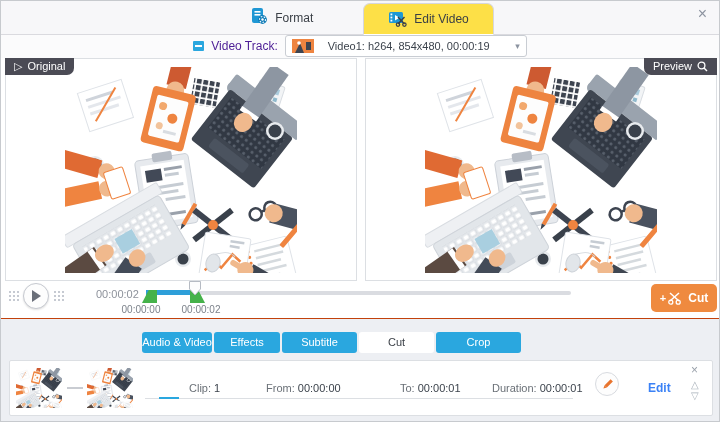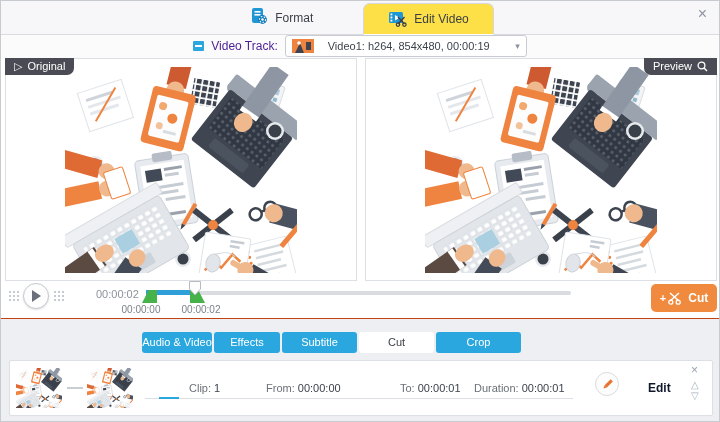--- a/index.html
+++ b/index.html
@@ -74,21 +74,21 @@
   .cthumb{position:absolute;top:7px;width:46px;height:40px;overflow:hidden;background:#fff;}
   .cthumb.t1{left:6px;} .cthumb.t2{left:77px;}
   .cdash{position:absolute;left:57px;top:26px;width:16px;height:2px;background:#c9ccd2;}
   .fld{position:absolute;top:21px;font-size:11px;white-space:nowrap;}
   .fld .l{color:#6a7077;margin-left:44px;} .fld .v{color:#3c434c;}
   .underline{position:absolute;left:135px;top:37px;width:428px;height:1px;background:#dcdfe3;}
   .underline-blue{position:absolute;left:149px;top:36px;width:20px;height:2px;background:var(--blue);}
   .editbtn{position:absolute;left:585px;top:11px;width:24px;height:24px;border-radius:50%;
            border:1px solid #d8dbe0;display:flex;align-items:center;justify-content:center;
            box-sizing:border-box;background:#fdfdfd;}
-  .edit-lab{position:absolute;left:617px;top:20px;font-size:12px;font-weight:bold;color:#0f172a;padding-left:21px;}
+  .edit-lab{position:absolute;left:617px;top:20px;font-size:12px;font-weight:bold;color:#3b82f6;padding-left:21px;}
   .rm{position:absolute;left:681px;top:2px;font-size:12px;color:#9aa1ab;}
   .mv{position:absolute;left:681px;font-size:10px;color:#aab2bb;line-height:10px;}
   .mv.up{top:19px;} .mv.dn{top:30px;}
 </style>
 </head>
 <body>
 
 <svg width="0" height="0" style="position:absolute" aria-hidden="true">
   <defs>
     <pattern id="pkd" width="6" height="6" patternUnits="userSpaceOnUse">
@@ -409,21 +409,21 @@
         <span class="v">1</span>
       </div>
       <div class="fld" style="left:212px">
         <span class="l">From:</span>
         <span class="v">00:00:00</span>
       </div>
       <div class="fld" style="left:346px">
         <span class="l">To:</span>
         <span class="v">00:00:01</span>
       </div>
-      <div class="fld" style="left:420px">
+      <div class="fld" style="left:438px">
         <span class="l">Duration:</span>
         <span class="v">00:00:01</span>
       </div>
       <div class="underline"></div>
       <div class="underline-blue"></div>
 
       <div class="editbtn">
         <svg width="13" height="13" viewBox="0 0 13 13">
             <g transform="translate(6.5,6.5) rotate(45)">
               <rect x="-1.6" y="-6" width="3.2" height="8.5" fill="#e8742e"></rect>

